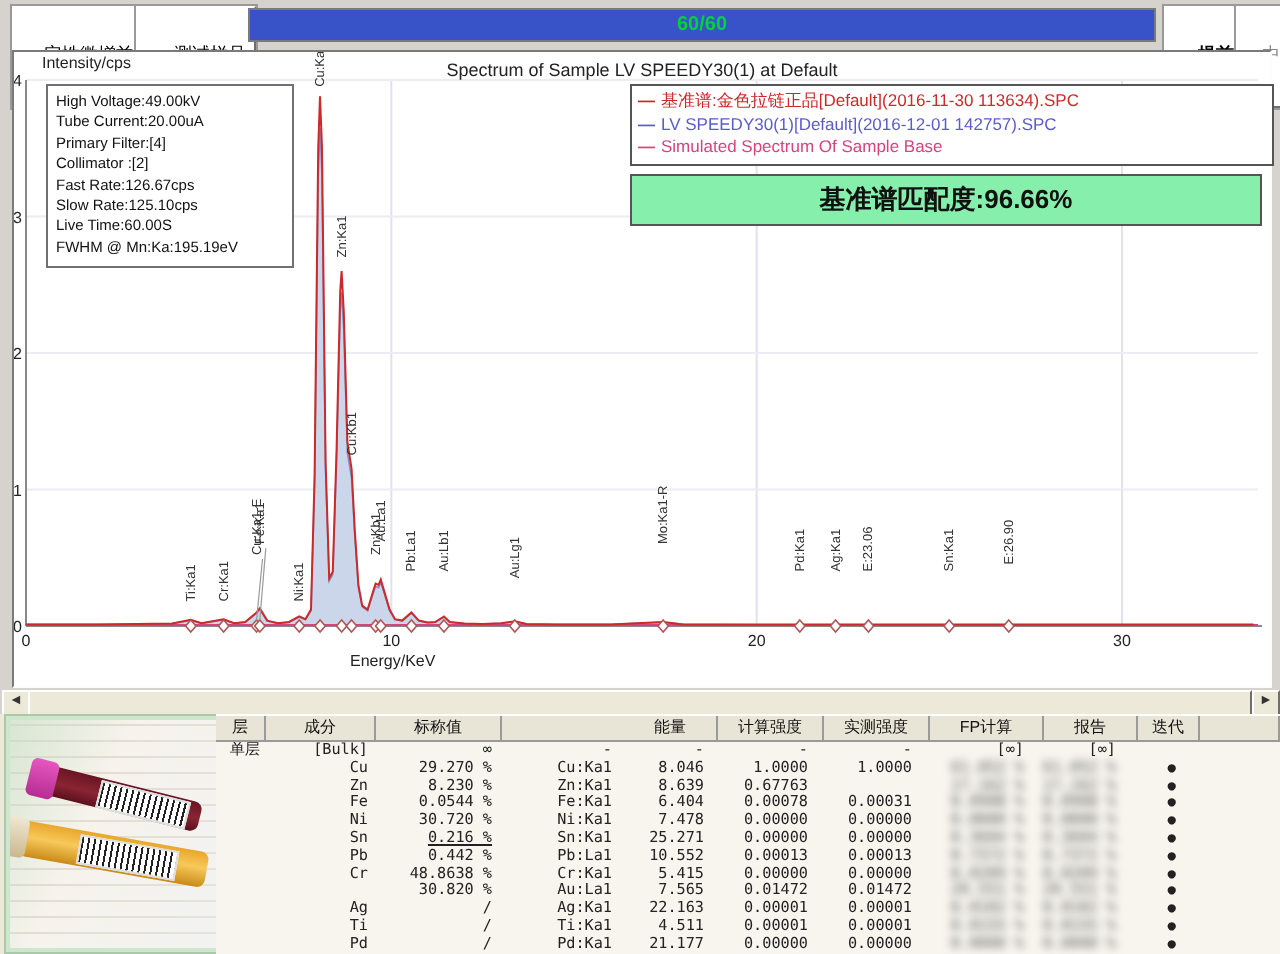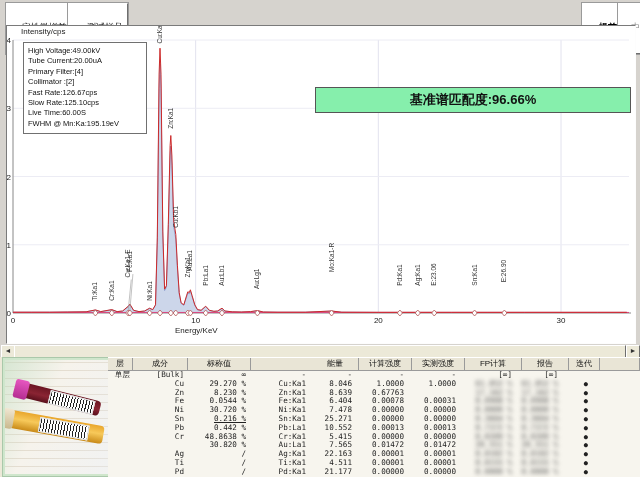--- a/index.html
+++ b/index.html
@@ -65,20 +65,23 @@
   .al-c{text-align:right;} .al-r{text-align:right;}
   .censored{filter:blur(2px);color:#555;}
   .dot{font-size:7px;line-height:8.8px;}
 </style>
 </head>
 <body>
 
 <div class="toolbar">
   <div class="tbtn" style="left:6px;width:56px;">定性微增益</div>
   <div class="tbtn" style="left:68px;width:50px;">测试样品</div>
+  <div class="progress">
+    <span>60/60</span>
+  </div>
   <div class="tbtn" style="left:582px;width:30px;font-weight:bold;">提前</div>
   <div class="tbtn disabled" style="left:618px;width:26px;">中断</div>
 </div>
 
 <div class="chart-panel">
   <svg id="plot" width="626" height="315">
       <line x1="188.66666666666666" y1="14" x2="188.66666666666666" y2="287" stroke="#e2e2ee" stroke-width="1"></line>
       <line x1="371.3333333333333" y1="14" x2="371.3333333333333" y2="287" stroke="#e2e2ee" stroke-width="1"></line>
       <line x1="554" y1="14" x2="554" y2="287" stroke="#e2e2ee" stroke-width="1"></line>
       <line x1="6" y1="218.75" x2="622" y2="218.75" stroke="#ececf4" stroke-width="1"></line>
@@ -134,31 +137,37 @@
       <text x="394.888" y="259.7" font-size="6.5" fill="#333" transform="rotate(-90 394.888 259.7)">Pd:Ka1</text>
       <path d="M410.78933333333333 284 L413.38933333333335 287 L410.78933333333333 290 L408.1893333333333 287 Z" fill="#fff" stroke="#b05555" stroke-width="0.8"></path>
       <text x="412.78933333333333" y="259.7" font-size="6.5" fill="#333" transform="rotate(-90 412.78933333333333 259.7)">Ag:Ka1</text>
       <path d="M427.2293333333333 284 L429.8293333333333 287 L427.2293333333333 290 L424.62933333333325 287 Z" fill="#fff" stroke="#b05555" stroke-width="0.8"></path>
       <text x="429.2293333333333" y="259.7" font-size="6.5" fill="#333" transform="rotate(-90 429.2293333333333 259.7)">E:23.06</text>
       <path d="M467.59866666666665 284 L470.19866666666667 287 L467.59866666666665 290 L464.9986666666666 287 Z" fill="#fff" stroke="#b05555" stroke-width="0.8"></path>
       <text x="469.59866666666665" y="259.7" font-size="6.5" fill="#333" transform="rotate(-90 469.59866666666665 259.7)">Sn:Ka1</text>
       <path d="M497.3733333333333 284 L499.9733333333333 287 L497.3733333333333 290 L494.77333333333326 287 Z" fill="#fff" stroke="#b05555" stroke-width="0.8"></path>
       <text x="499.3733333333333" y="256.2875" font-size="6.5" fill="#333" transform="rotate(-90 499.3733333333333 256.2875)">E:26.90</text>
     </svg>
+  <div class="chart-title">Spectrum of Sample LV SPEEDY30(1) at Default</div>
   <div class="ylab">Intensity/cps</div>
   <div class="xlab">Energy/KeV</div>
   <div class="params-box" id="paramsBox">
       <div>High Voltage:49.00kV</div>
       <div>Tube Current:20.00uA</div>
       <div>Primary Filter:[4]</div>
       <div>Collimator :[2]</div>
       <div>Fast Rate:126.67cps</div>
       <div>Slow Rate:125.10cps</div>
       <div>Live Time:60.00S</div>
       <div>FWHM @ Mn:Ka:195.19eV</div>
+    </div>
+  <div class="legend-box" id="legendBox">
+      <div class="legend-row" style="color: rgb(204, 42, 42);"><span class="dash">—</span><span>基准谱:金色拉链正品[Default](2016-11-30 113634).SPC</span></div>
+      <div class="legend-row" style="color: rgb(91, 91, 208);"><span class="dash">—</span><span>LV SPEEDY30(1)[Default](2016-12-01 142757).SPC</span></div>
+      <div class="legend-row" style="color: rgb(216, 67, 127);"><span class="dash">—</span><span>Simulated Spectrum Of Sample Base</span></div>
     </div>
   <div class="match-box">基准谱匹配度:96.66%</div>
 </div>
 
 <div class="hscroll">
   <div class="sb-arrow" style="left:1px;">◄</div>
   <div class="sb-thumb"></div>
   <div class="sb-arrow" style="left:626px;">►</div>
 </div>
 

